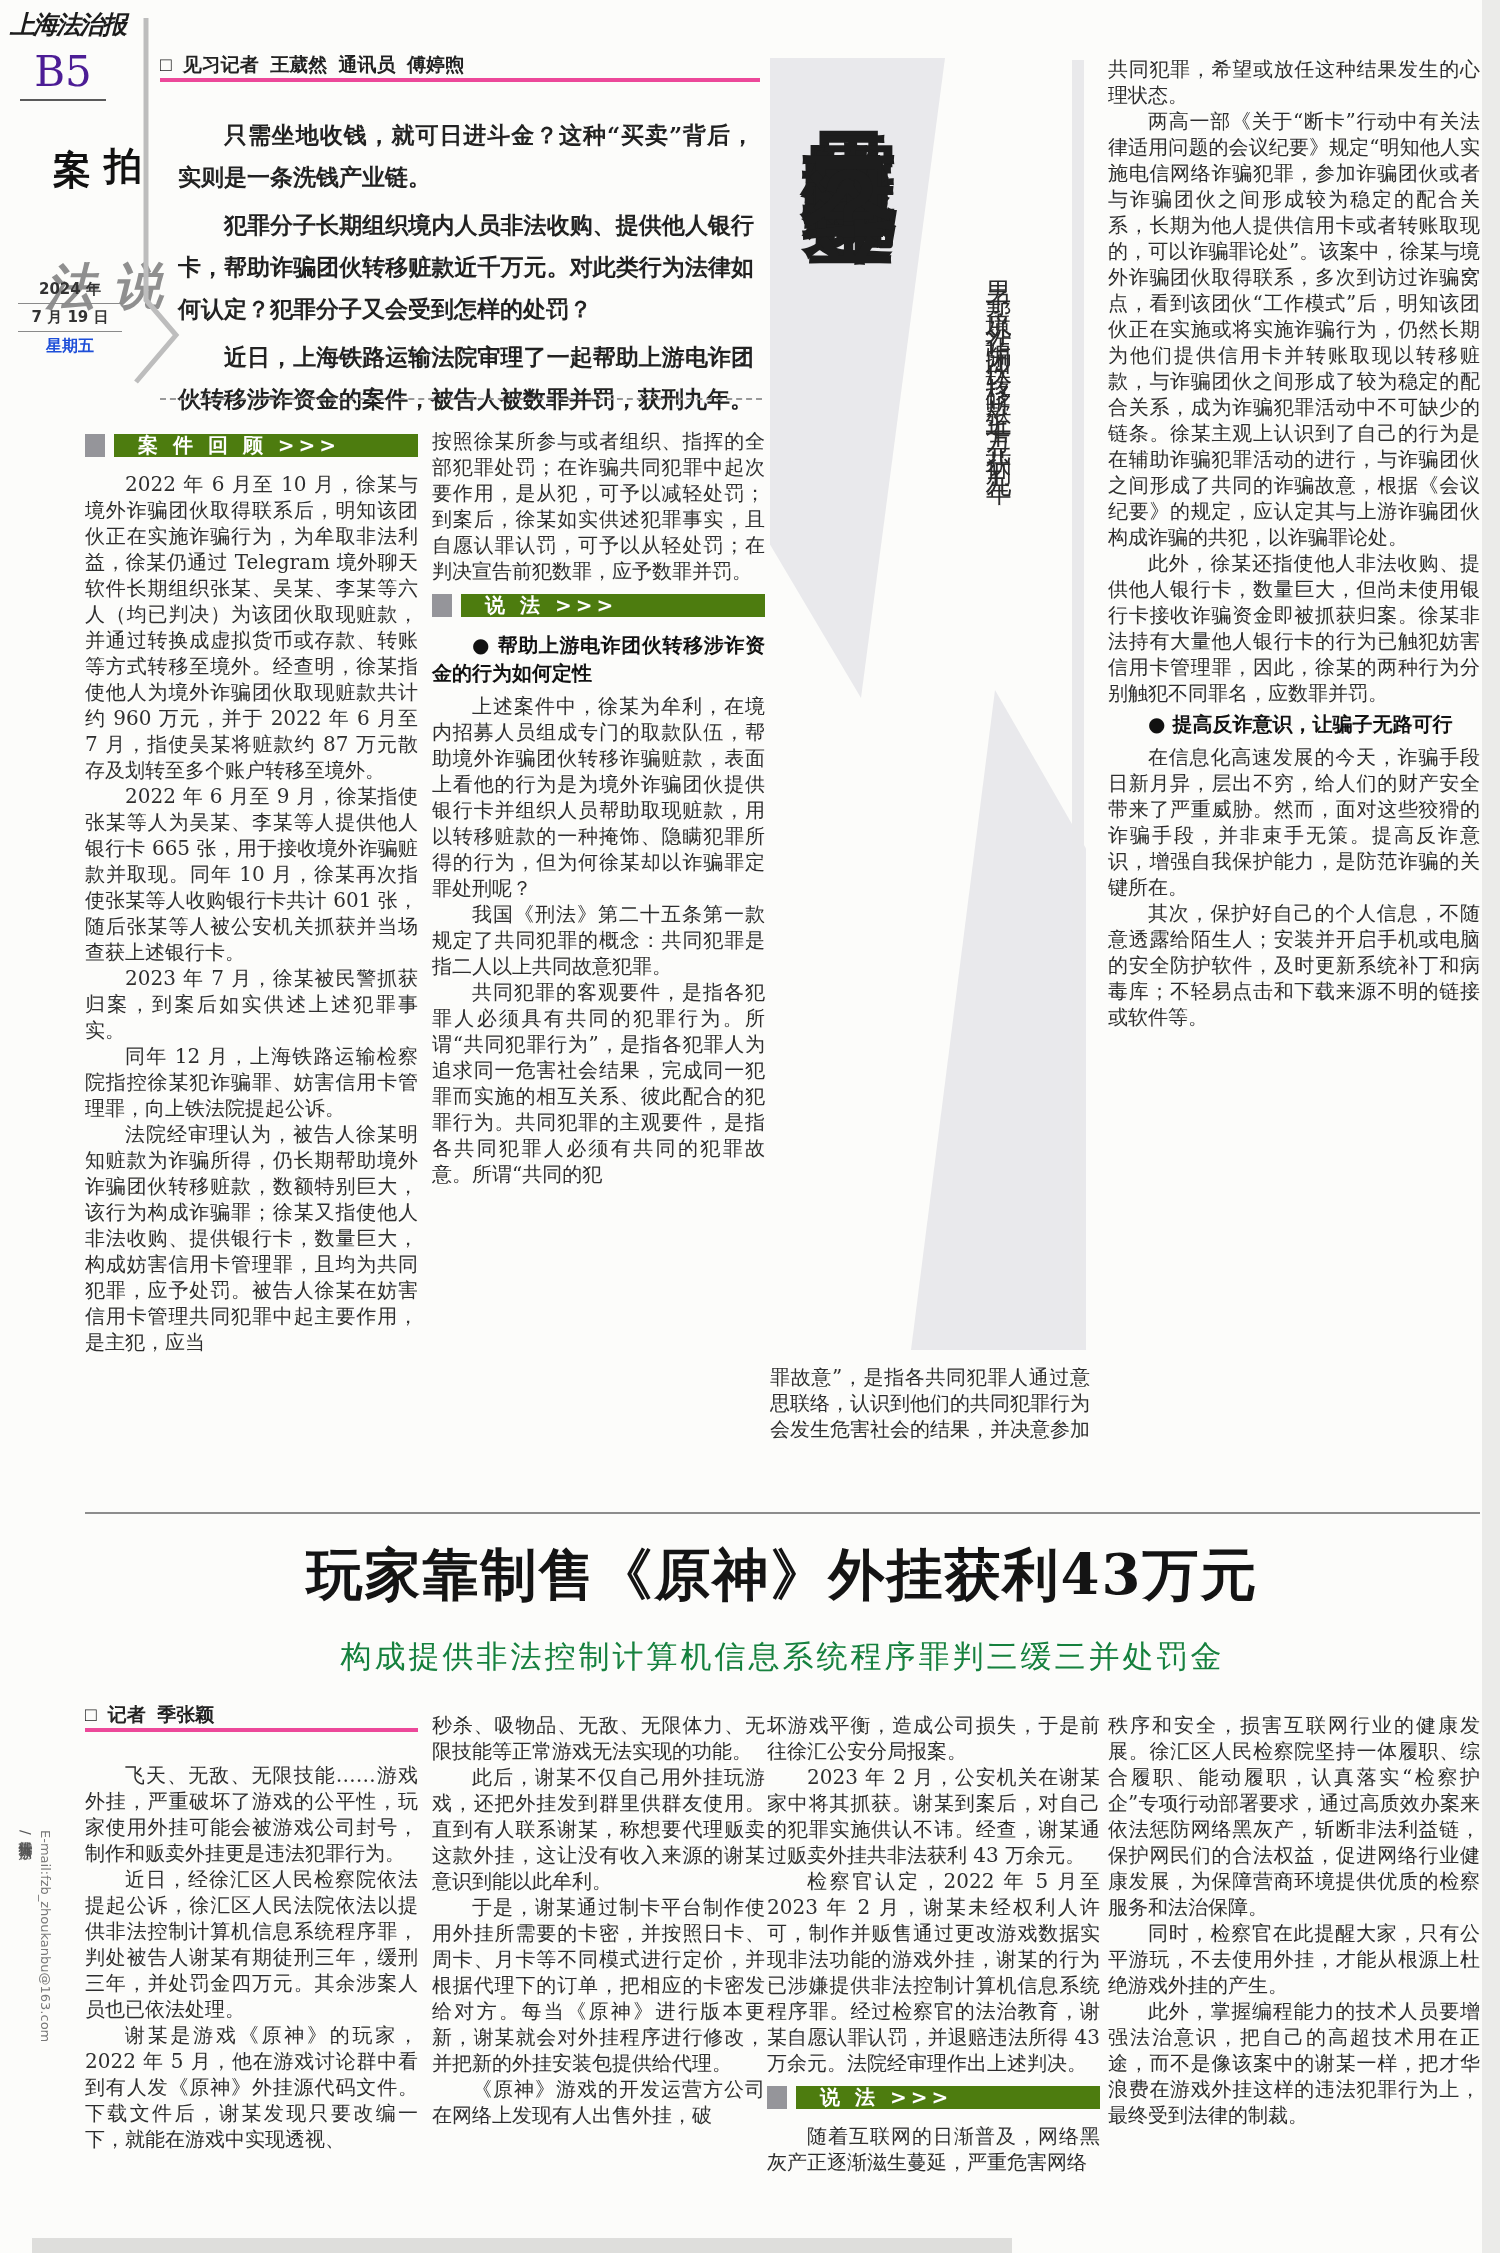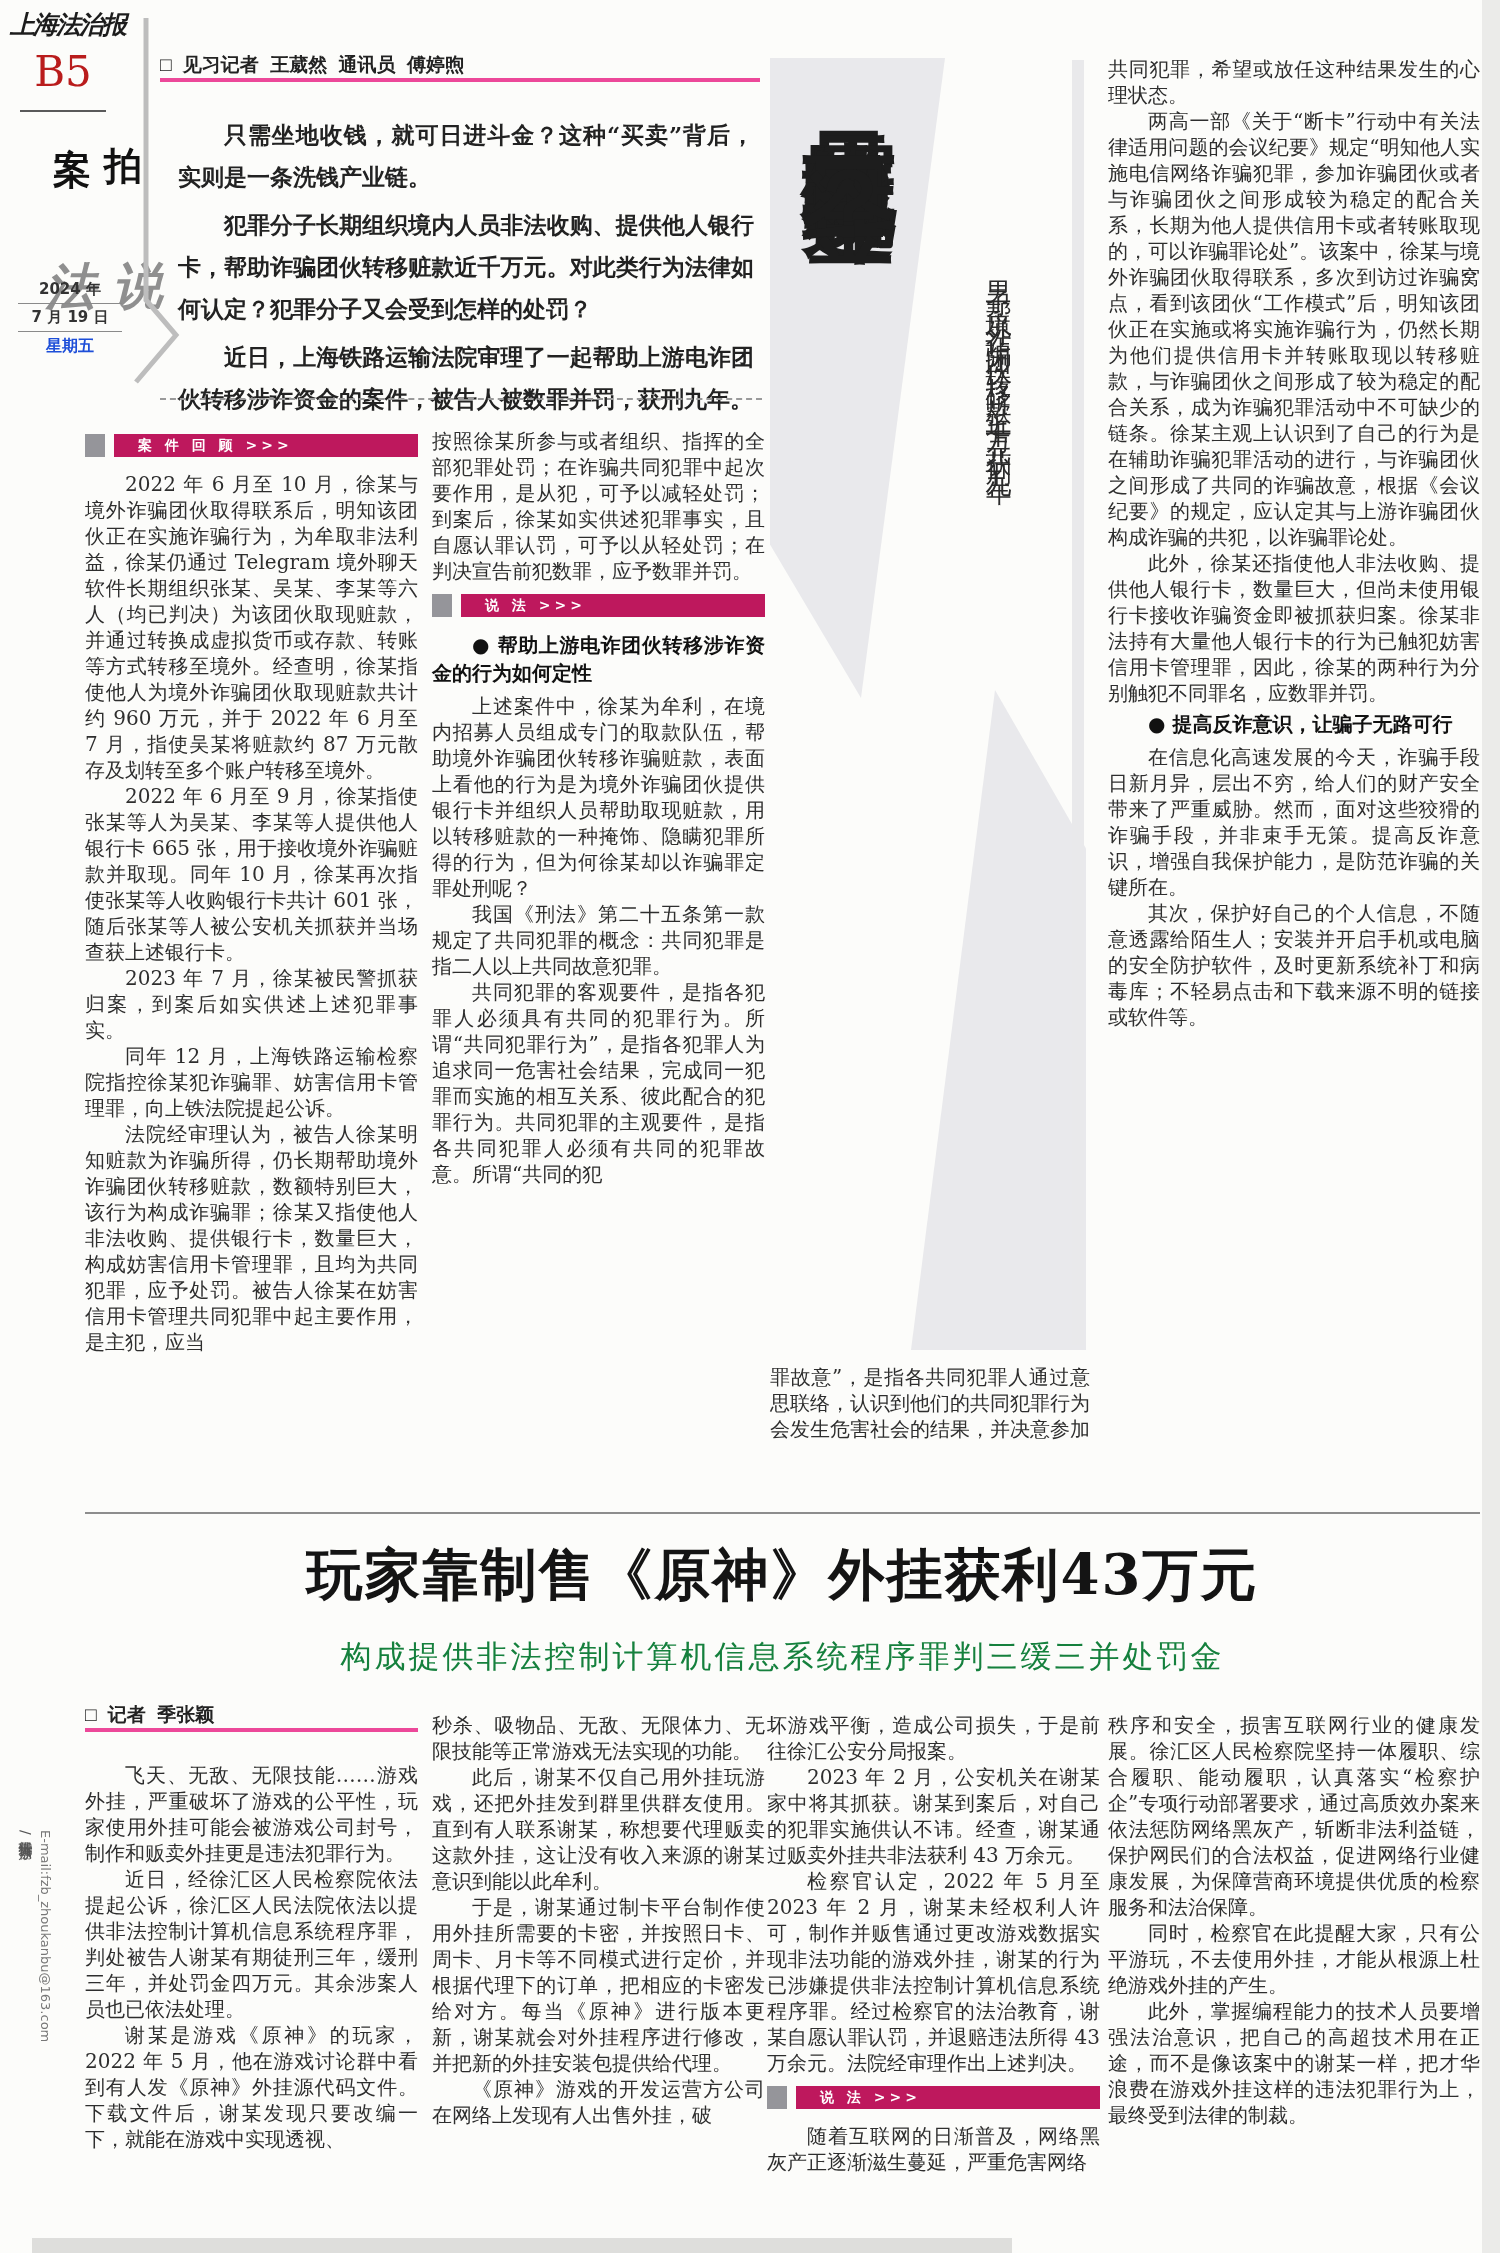--- a/index.html
+++ b/index.html
@@ -4,22 +4,22 @@
 <title>上海法治报 B5</title>
 <style>
   html,body{margin:0;padding:0;background:#e8e8e6;}
   .page{position:relative;width:1500px;height:2253px;background:#fcfcfa;margin:0 auto;
         overflow:hidden;font-family:"DejaVu Serif","Liberation Serif",serif;color:#2d2d2d;}
 
   
   .masthead{position:absolute;left:10px;top:8px;width:135px;}
   .logo{font-family:"DejaVu Serif","Liberation Serif",serif;font-weight:bold;font-style:italic;
         font-size:25px;letter-spacing:-2px;color:#1c1c1c;white-space:nowrap;}
-  .pageno{width:86px;margin:6px 0 0 10px;text-align:center;font-size:42px;color:#b91c1c;
-          border-bottom:2px solid #5a5a5a;padding-bottom:14px;font-family:"DejaVu Serif",serif;}
+  .pageno{width:86px;margin:6px 0 0 10px;text-align:center;font-size:42px;color:#4c1d95;
+          border-bottom:2px solid #5a5a5a;padding-bottom:3px;font-family:"DejaVu Serif",serif;}
   .v-up{writing-mode:vertical-rl;text-orientation:upright;}
   .col-title-1{position:absolute;left:36px;top:108px;font-size:38px;font-weight:bold;color:#111;
                letter-spacing:6px;font-family:"DejaVu Sans","Liberation Sans",sans-serif;}
   .col-title-2{position:absolute;left:28px;top:212px;font-size:50px;color:#8f8f8f;font-style:italic;
                letter-spacing:8px;font-family:"DejaVu Serif",serif;font-weight:bold;}
   .dateblock{position:absolute;left:8px;top:268px;width:104px;text-align:center;
              font-family:"DejaVu Sans","Liberation Sans",sans-serif;}
   .dateblock .row{font-size:15px;font-weight:bold;color:#333;padding:4px 0;}
   .dateblock .row+.row{border-top:1px solid #8a8a8a;}
   .dateblock .wd{font-size:16px;color:#1d4ed8;}
@@ -37,22 +37,22 @@
   .abs{position:absolute;}
 
   .byline{font-family:Liberation Mono, monospace;font-weight:bold;font-size:19px;
           color:#222;border-bottom:4px solid #ec4899;}
   .intro p{margin:6px;text-indent:2em;text-align:justify;font-size:23px;line-height:42px;
            font-weight:700;color:#222;}
   .dashed{border-top:2px dashed #9a9a9a;height:0;}
 
   .sec-bar{display:flex;gap:9px;margin:10px 0 14px;}
   .sec-sq{width:20px;height:23px;background:#95959a;flex:0 0 auto;}
-  .sec-label{flex:1;background:#be185d;color:#fff;font-family:"DejaVu Sans","Liberation Sans",sans-serif;
-             font-weight:bold;font-size:14px;line-height:23px;padding-left:24px;letter-spacing:4px;}
+  .sec-label{flex:1;background:#4d7c0f;color:#fff;font-family:"DejaVu Sans","Liberation Sans",sans-serif;
+             font-weight:bold;font-size:20px;line-height:23px;padding-left:24px;letter-spacing:4px;}
   .bullet-head{font-family:"DejaVu Sans","Liberation Sans",sans-serif;font-weight:bold;font-size:20px;
                line-height:28px;color:#111;text-indent:2em;text-align:justify;margin:4px 0 6px;}
 
   
   .hl-block{position:absolute;left:770px;top:48px;width:322px;height:1302px;}
   .hl-decor1{position:absolute;left:0;top:10px;width:175px;height:640px;background:#e9e9ec;
              clip-path:polygon(0 0,100% 0,52% 100%,0 76%);}
   .hl-decor2{position:absolute;right:6px;bottom:0;width:175px;height:660px;background:#e9e9ec;
              clip-path:polygon(48% 0,100% 24%,100% 100%,0 100%);}
   .hl-rule{position:absolute;left:1072px;top:60px;width:12px;height:1285px;background:#e9e9eb;}

